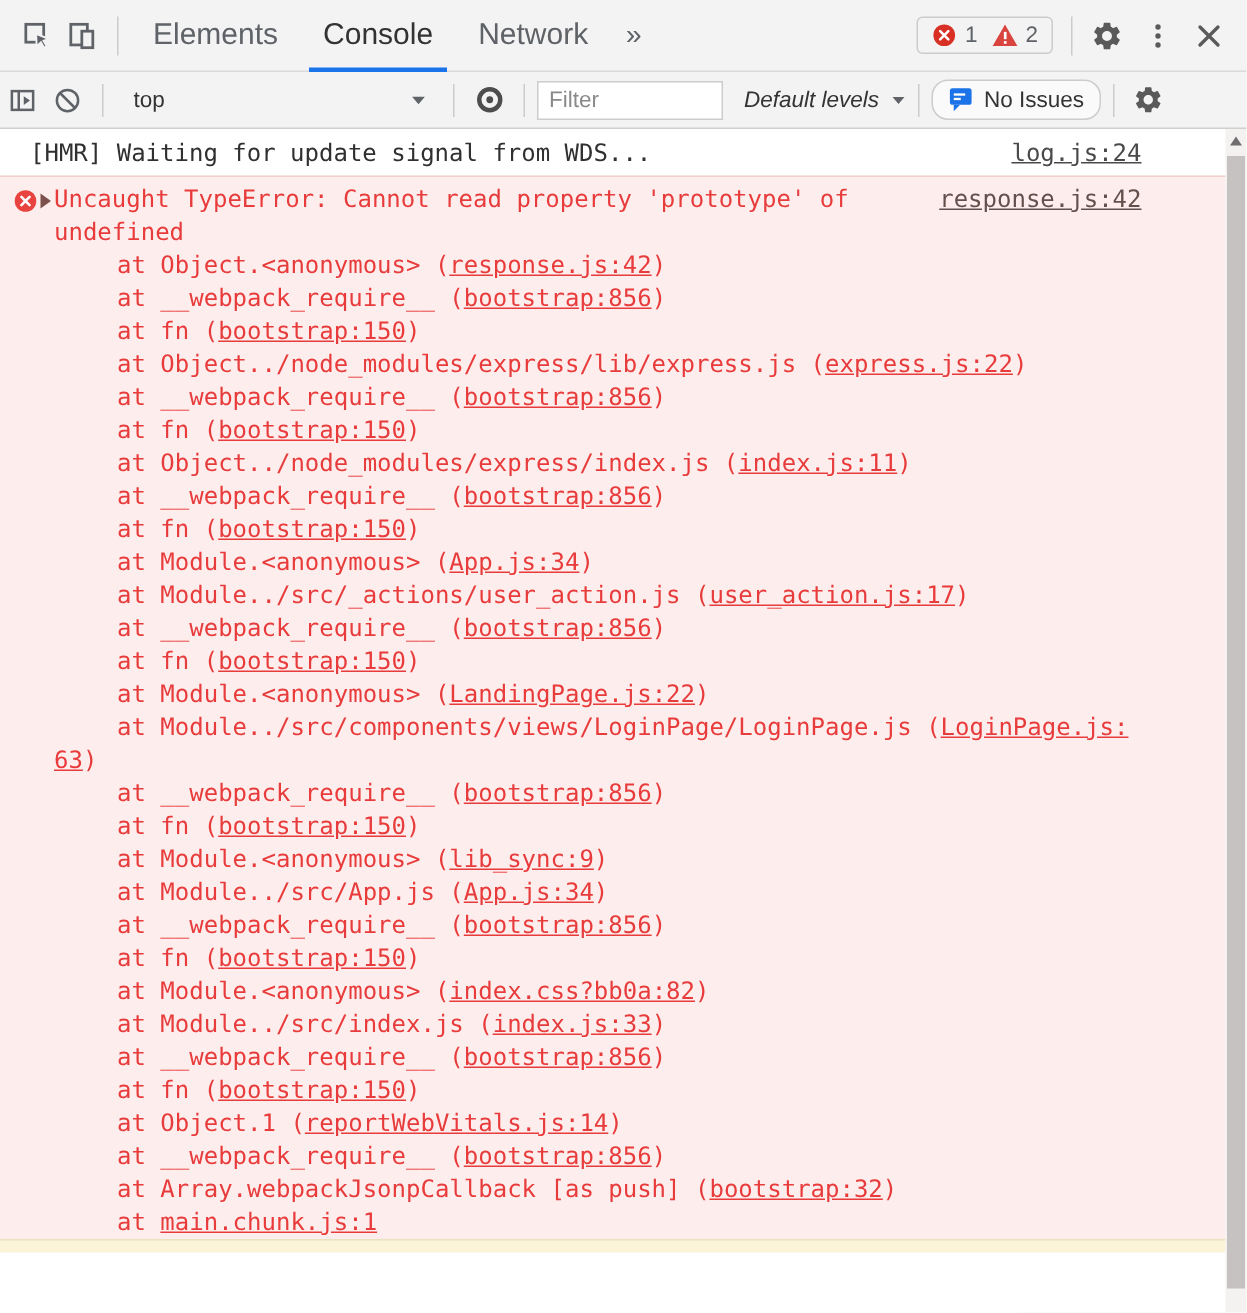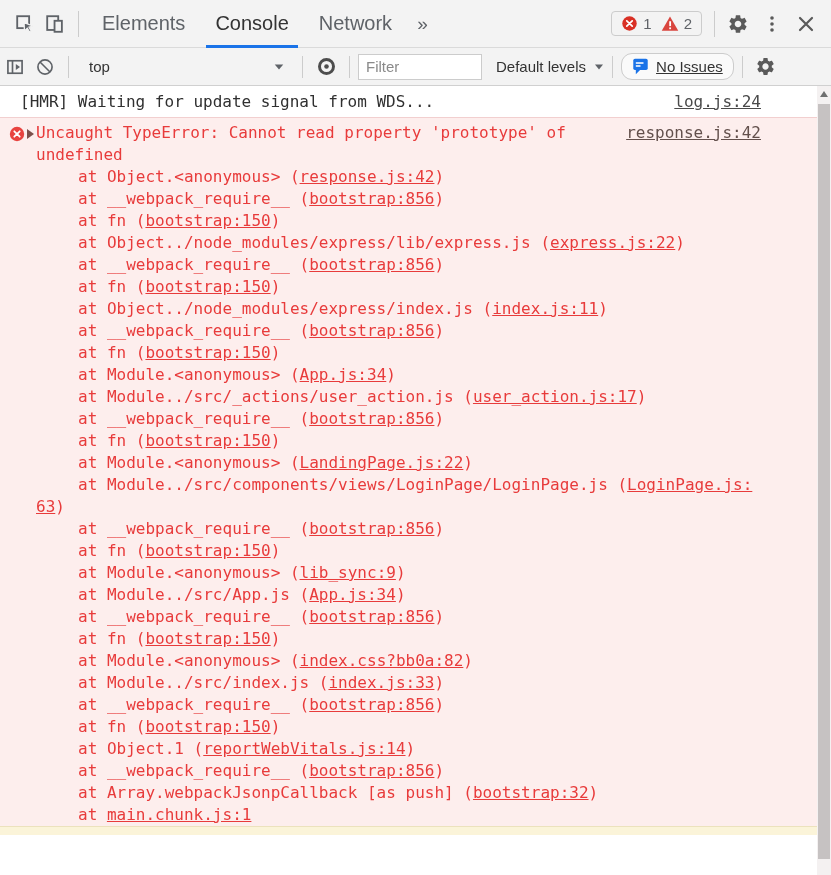--- a/index.html
+++ b/index.html
@@ -52,24 +52,24 @@
   .ctx-select{display:flex;align-items:center;justify-content:space-between;
     width:195px;padding:0 10px 0 12px;font-size:15px;color:#333;cursor:pointer;}
   .caret-down{width:0;height:0;border-left:5px solid transparent;
     border-right:5px solid transparent;border-top:6px solid var(--icon-gray);}
   .filter-input{
     width:108px;height:24px;border:1px solid #ccc;background:#fff;
     font-size:15px;font-family:"Liberation Sans",sans-serif;
     padding:0 7px;color:#333;outline:none;margin-right:14px;}
   .filter-input::placeholder{color:#8a8a8a;}
   .levels{display:flex;align-items:center;gap:8px;font-size:15px;color:#333;
-    cursor:pointer;white-space:nowrap;}
+    cursor:pointer;white-space:nowrap;font-style:italic;}
   .issues-btn{display:flex;align-items:center;gap:7px;border:1px solid #ccc;
     border-radius:11px;background:#fafafa;padding:3px 10px;font-size:15px;
-    color:#333;cursor:pointer;white-space:nowrap;text-decoration:underline;}
+    color:#333;cursor:pointer;white-space:nowrap;}
 
   
   .console-area{position:relative;flex:1;background:#fff;overflow:hidden;}
   .console-scroll{position:absolute;left:0;top:0;right:14px;bottom:0;
     font-family:"DejaVu Sans Mono",monospace;font-size:16px;line-height:22px;}
   .msg-row{display:flex;align-items:flex-start;
     padding:5px 56px 4px 20px;color:#303030;}
   .msg-row .src-link{margin-left:auto;color:#4a4a4a;text-decoration:underline;
     cursor:pointer;white-space:nowrap;}
   .error-block{position:relative;background:var(--err-bg);

